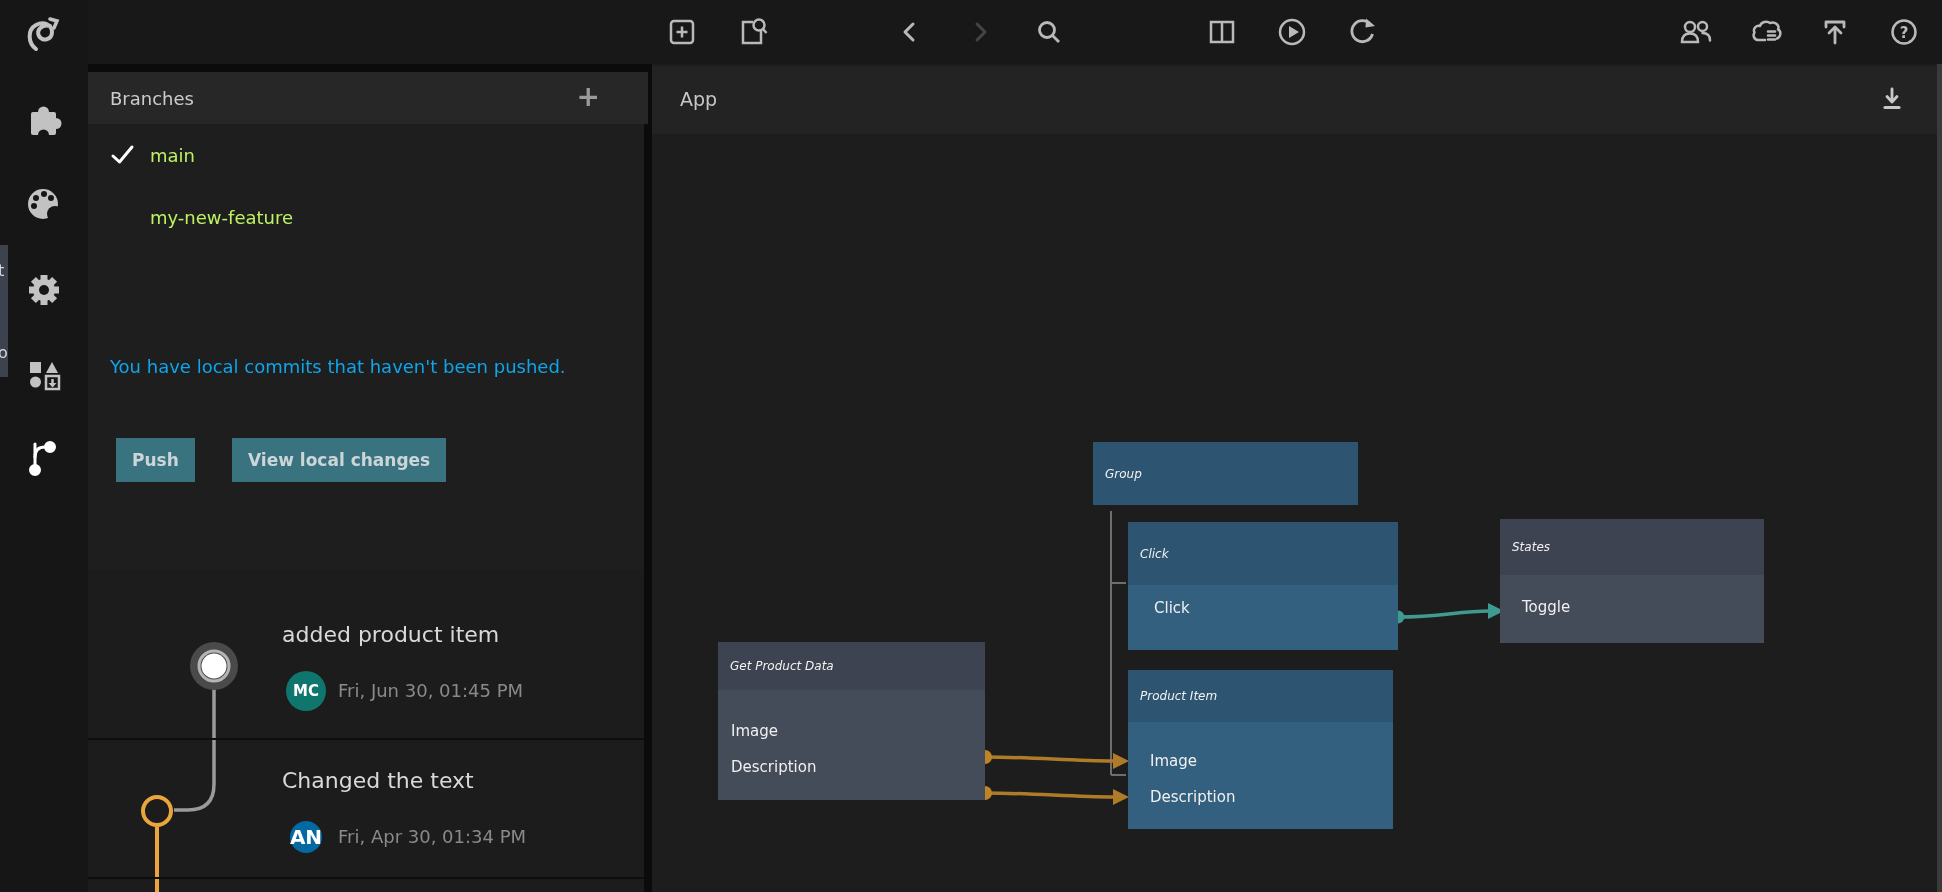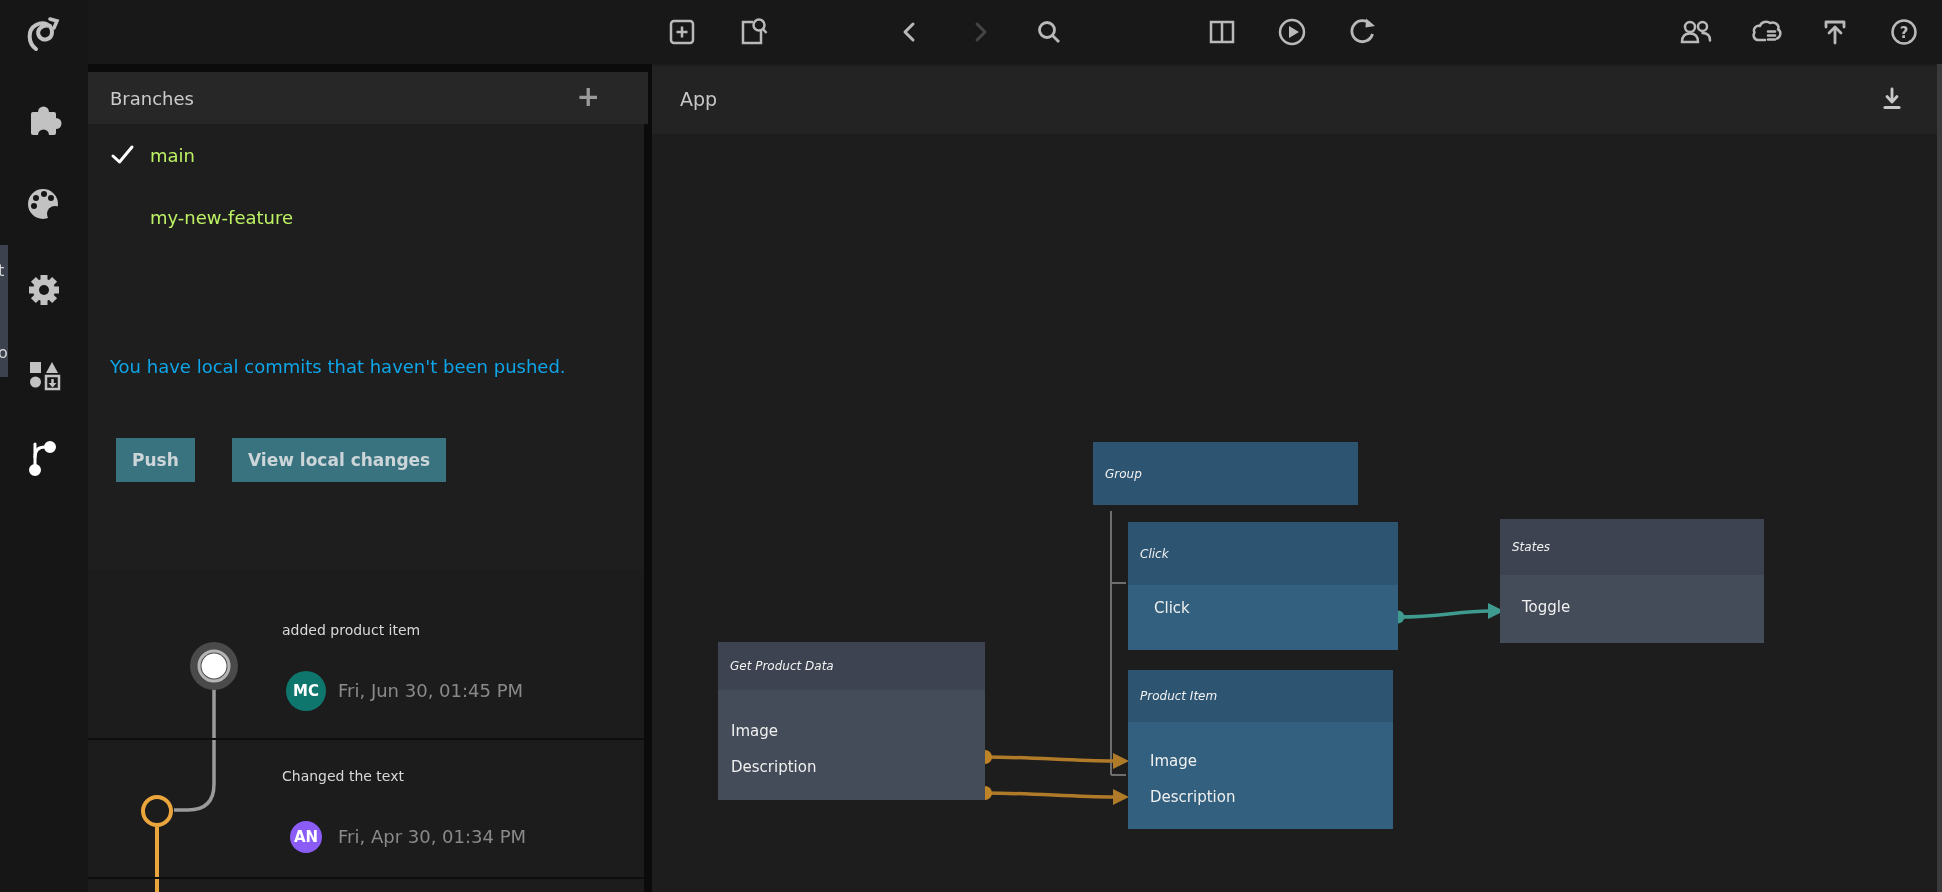--- a/index.html
+++ b/index.html
@@ -24,21 +24,21 @@
   #vc-panel { position:absolute; left:88px; top:72px; width:560px; height:820px; background:#1e1e1e; border-right:4px solid #0b0b0b; }
   .sec-header { position:absolute; left:0; width:560px; background:#272727; color:#cccccc; font-size:18px; display:flex; align-items:center; padding-left:22px; }
   #branches-add { position:absolute; right:44px; top:8px; color:#9a9a9a; font-size:28px; font-weight:bold; cursor:pointer; }
   .branch-row { position:absolute; left:0; width:560px; height:62px; display:flex; align-items:center; color:#bef264; font-size:18px; }
   .branch-label { position:absolute; left:62px; }
   .check { position:absolute; left:22px; width:26px; height:24px; }
   #status-message { position:absolute; left:22px; top:281px; width:500px; color:#0ea5e9; font-size:18px; line-height:28px; }
   .teal-btn { position:absolute; top:366px; height:44px; background:#3a7380; border:none; color:#ccd6d9; font-size:17px; font-weight:bold; font-family:inherit; padding:0 16px; cursor:pointer; }
   #commits-body { position:absolute; left:0; top:498px; width:556px; height:322px; background:#1c1c1c; overflow:hidden; }
   .commit-divider { position:absolute; left:0; width:556px; height:2px; background:#0e0e0e; }
-  .commit-title { position:absolute; left:194px; color:#d9d9d9; font-size:14px; }
+  .commit-title { position:absolute; left:194px; color:#d9d9d9; font-size:22px; }
   .commit-date { position:absolute; left:250px; color:#8a8a8a; font-size:18px; }
   .avatar { position:absolute; border-radius:50%; color:#fff; font-weight:bold; display:flex; align-items:center; justify-content:center; }
 
   
   #canvas { position:absolute; left:652px; top:64px; width:1290px; height:828px; background:#1d1d1d; }
   #canvas-header { position:absolute; left:0; top:2px; width:1290px; height:68px; background:#232323; }
   #canvas-title { position:absolute; left:28px; top:22px; color:#c8c8c8; font-size:19px; }
   #canvas-download { position:absolute; right:32px; top:16px; width:36px; height:36px; }
   #right-strip { position:absolute; right:0; top:0; width:5px; height:828px; background:#3a3a3a; }
 
@@ -241,21 +241,21 @@
     </svg>
 
     <div>
       <div class="commit-title" style="top:52px">added product item</div>
       <div class="avatar" style="left:198px; top:101px; width:40px; height:40px; background:#0f766e; font-size:15px">MC</div>
       <div class="commit-date" style="top:110px">Fri, Jun 30, 01:45 PM</div>
     </div>
     <div class="commit-divider" style="top:168px"></div>
     <div>
       <div class="commit-title" style="top:198px">Changed the text</div>
-      <div class="avatar" style="left:202px; top:251px; width:32px; height:32px; background:#8b5cf6; font-size:15px">AN</div>
+      <div class="avatar" style="left:202px; top:251px; width:32px; height:32px; background:#0369a1; font-size:20px">AN</div>
       <div class="commit-date" style="top:256px">Fri, Apr 30, 01:34 PM</div>
     </div>
     <div class="commit-divider" style="top:307px"></div>
   </div>
 </div>
 
 <div id="canvas">
   <div id="canvas-header">
     <div id="canvas-title">App</div>
     <div id="canvas-download">

